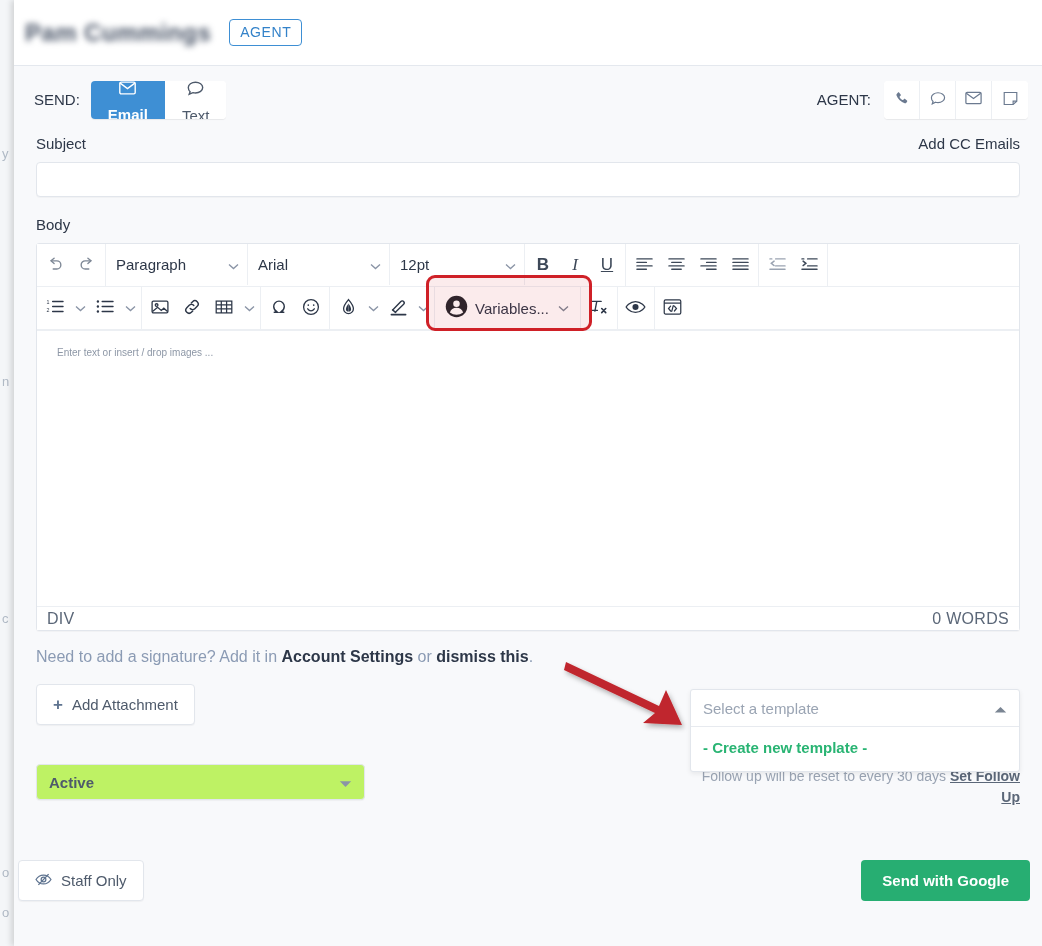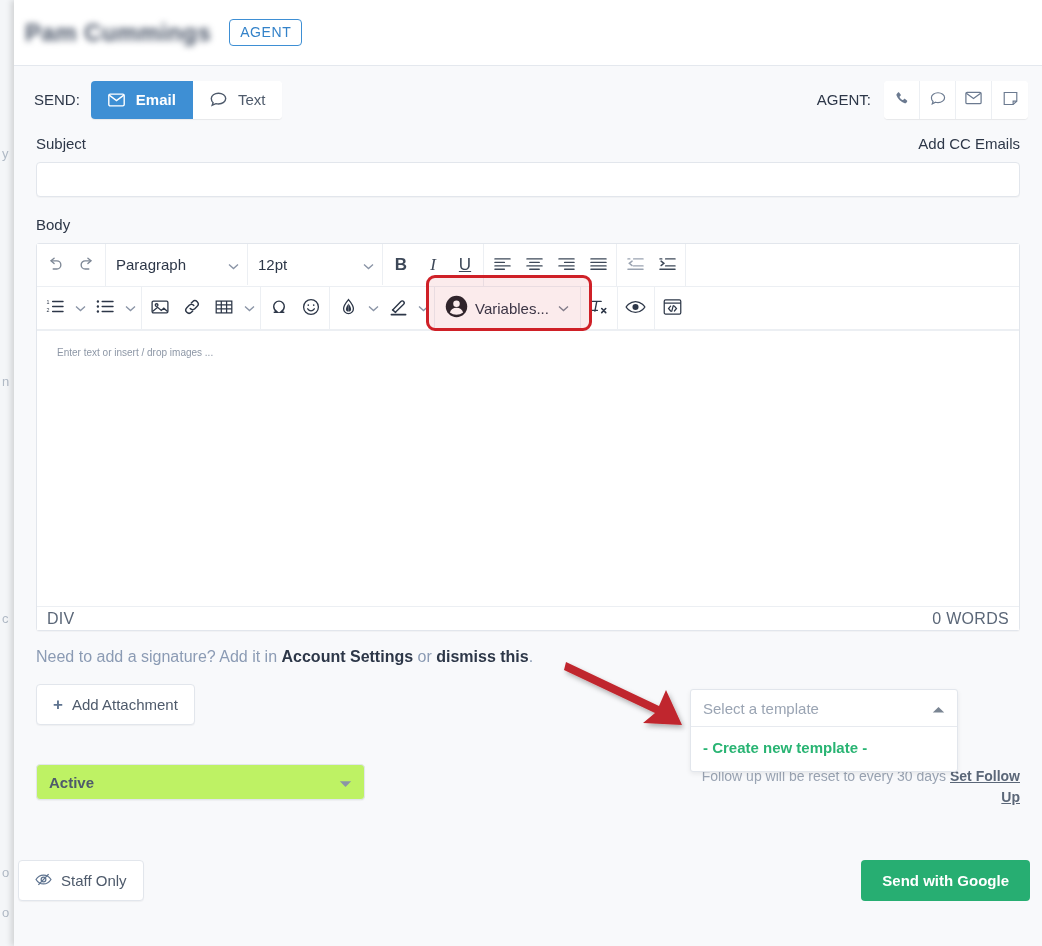--- a/index.html
+++ b/index.html
@@ -96,20 +96,21 @@
   .seg-btn {
     display: flex; align-items: center; gap: 11px;
     padding: 0 17px;
     height: 38px;
     font-size: 15px;
     color: #4e5a6b;
     background: #ffffff;
     border: none;
     cursor: pointer;
     font-family: "Liberation Sans", sans-serif;
+    flex-direction: column;
   }
   .seg-btn.active {
     background: #3e8fd4;
     color: #ffffff;
     font-weight: bold;
   }
   .seg-btn svg { display: block; }
 
   .note-group {
     margin-left: auto;
@@ -310,21 +311,21 @@
     cursor: pointer;
     box-shadow: 0 1px 1px rgba(0,0,0,.04);
     font-weight: bold;
   }
   .status-select .dn-caret { margin-left: auto; }
 
   
   .tpl-wrap {
     position: absolute;
     left: 666px; top: 5px;
-    width: 268px;
+    width: 330px;
     z-index: 6;
   }
   .tpl-box {
     background: #ffffff;
     border: 1px solid #e2e6ec;
     border-radius: 3px;
     box-shadow: 0 2px 5px rgba(0,0,0,.07);
   }
   .tpl-control {
     height: 36px;
@@ -506,20 +507,28 @@
 
         <div class="tb-select sel-paragraph">
           <span class="sel-text">Paragraph</span>
           <span class="sel-caret">
             <svg width="11" height="7" viewBox="0 0 11 7" fill="none" stroke="currentColor" stroke-width="1.3">
                 <path d="M1 1.4 5.5 5.6 10 1.4"></path>
               </svg>
           </span>
         </div>
 
+        <div class="tb-select sel-font">
+          <span class="sel-text">Arial</span>
+          <span class="sel-caret">
+            <svg width="11" height="7" viewBox="0 0 11 7" fill="none" stroke="currentColor" stroke-width="1.3">
+                <path d="M1 1.4 5.5 5.6 10 1.4"></path>
+              </svg>
+          </span>
+        </div>
 
         <div class="tb-select sel-size">
           <span class="sel-text">12pt</span>
           <span class="sel-caret">
             <svg width="11" height="7" viewBox="0 0 11 7" fill="none" stroke="currentColor" stroke-width="1.3">
                 <path d="M1 1.4 5.5 5.6 10 1.4"></path>
               </svg>
           </span>
         </div>
 

